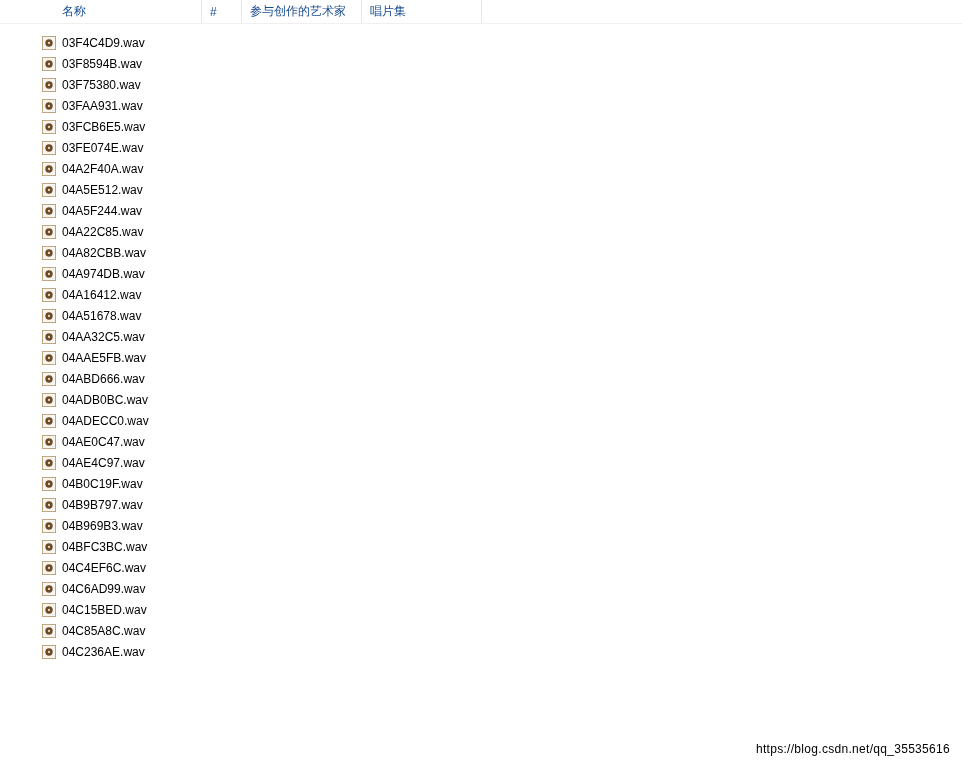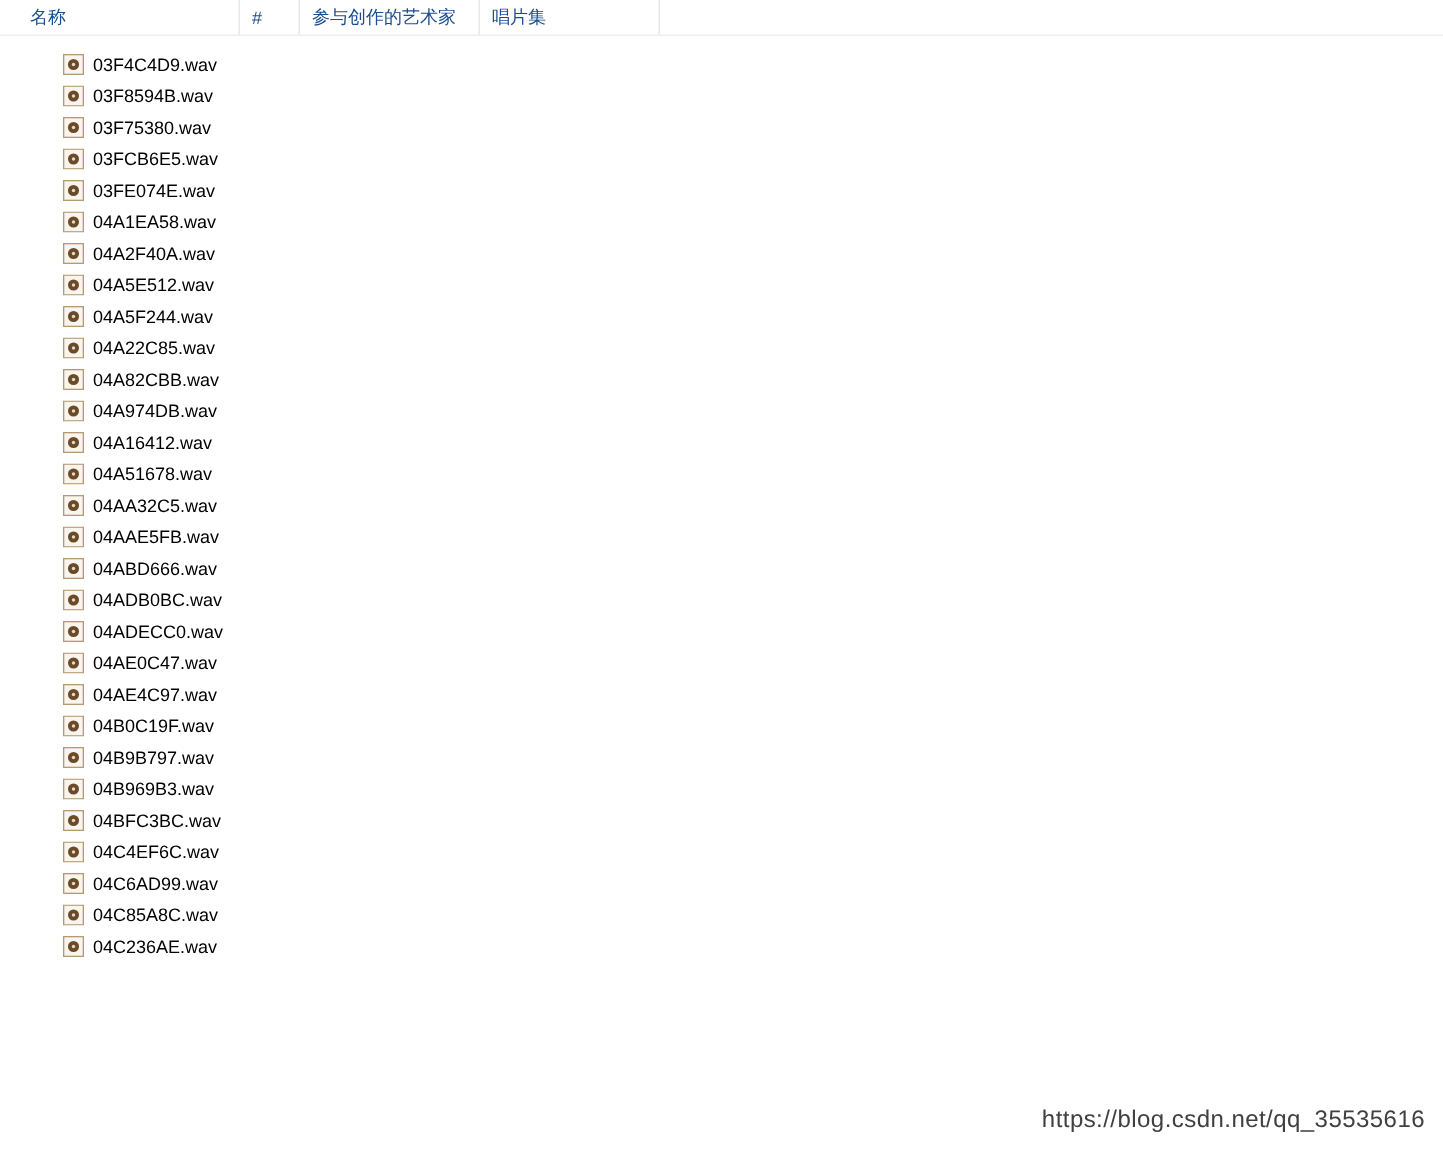--- a/index.html
+++ b/index.html
@@ -23,21 +23,21 @@
   }
   .header-col {
     display: flex;
     align-items: center;
     color: #1a4d8f;
     padding: 0 8px;
     border-right: 1px solid #e8e8e8;
     white-space: nowrap;
     position: relative;
   }
-  .header-col.name { width: 148px; }
+  .header-col.name { width: 148px; margin-left: 42px; }
   .header-col.num  { width: 40px; justify-content: flex-start;}
   .header-col.title{ width: 165px; }
   .header-col.artist{ width: 120px; }
   .header-col.album{ width: 120px; }
   .list {
     padding-top: 8px;
     padding-left: 26px;
   }
   .row {
     display: flex;
@@ -54,22 +54,22 @@
   }
   .icon-audio svg { display:block; }
   .fname {
     color: #000;
     white-space: nowrap;
   }
   .watermark {
     position: absolute;
     right: 12px;
     bottom: 12px;
-    color: #404040;
-    font-size: 16px;
+    color: #000000;
+    font-size: 12px;
     letter-spacing: 0.3px;
     font-family: Arial, sans-serif;
     pointer-events: none;
   }
 </style>
 </head>
 <body>
 
 <div class="header-row">
   <div class="header-col name">名称</div>
@@ -110,50 +110,50 @@
       <span class="fname">03F75380.wav</span>
     </div>
     <div class="row">
       <span class="icon-audio">
         <svg viewBox="0 0 16 16" width="14" height="14">
           <rect x="0.5" y="0.5" width="15" height="15" fill="#f8f4ee" stroke="#b79a72" stroke-width="1"></rect>
           <circle cx="8" cy="8" r="4.2" fill="#6b4a28"></circle>
           <circle cx="8" cy="8" r="1.3" fill="#e6d9c6"></circle>
         </svg>
       </span>
+      <span class="fname">03FAA931.wav</span>
+    </div>
+    <div class="row">
+      <span class="icon-audio">
+        <svg viewBox="0 0 16 16" width="14" height="14">
+          <rect x="0.5" y="0.5" width="15" height="15" fill="#f8f4ee" stroke="#b79a72" stroke-width="1"></rect>
+          <circle cx="8" cy="8" r="4.2" fill="#6b4a28"></circle>
+          <circle cx="8" cy="8" r="1.3" fill="#e6d9c6"></circle>
+        </svg>
+      </span>
       <span class="fname">03FCB6E5.wav</span>
     </div>
     <div class="row">
       <span class="icon-audio">
         <svg viewBox="0 0 16 16" width="14" height="14">
           <rect x="0.5" y="0.5" width="15" height="15" fill="#f8f4ee" stroke="#b79a72" stroke-width="1"></rect>
           <circle cx="8" cy="8" r="4.2" fill="#6b4a28"></circle>
           <circle cx="8" cy="8" r="1.3" fill="#e6d9c6"></circle>
         </svg>
       </span>
       <span class="fname">03FE074E.wav</span>
     </div>
     <div class="row">
       <span class="icon-audio">
         <svg viewBox="0 0 16 16" width="14" height="14">
           <rect x="0.5" y="0.5" width="15" height="15" fill="#f8f4ee" stroke="#b79a72" stroke-width="1"></rect>
           <circle cx="8" cy="8" r="4.2" fill="#6b4a28"></circle>
           <circle cx="8" cy="8" r="1.3" fill="#e6d9c6"></circle>
         </svg>
       </span>
-      <span class="fname">04A1EA58.wav</span>
-    </div>
-    <div class="row">
-      <span class="icon-audio">
-        <svg viewBox="0 0 16 16" width="14" height="14">
-          <rect x="0.5" y="0.5" width="15" height="15" fill="#f8f4ee" stroke="#b79a72" stroke-width="1"></rect>
-          <circle cx="8" cy="8" r="4.2" fill="#6b4a28"></circle>
-          <circle cx="8" cy="8" r="1.3" fill="#e6d9c6"></circle>
-        </svg>
-      </span>
       <span class="fname">04A2F40A.wav</span>
     </div>
     <div class="row">
       <span class="icon-audio">
         <svg viewBox="0 0 16 16" width="14" height="14">
           <rect x="0.5" y="0.5" width="15" height="15" fill="#f8f4ee" stroke="#b79a72" stroke-width="1"></rect>
           <circle cx="8" cy="8" r="4.2" fill="#6b4a28"></circle>
           <circle cx="8" cy="8" r="1.3" fill="#e6d9c6"></circle>
         </svg>
       </span>
@@ -341,20 +341,30 @@
     </div>
     <div class="row">
       <span class="icon-audio">
         <svg viewBox="0 0 16 16" width="14" height="14">
           <rect x="0.5" y="0.5" width="15" height="15" fill="#f8f4ee" stroke="#b79a72" stroke-width="1"></rect>
           <circle cx="8" cy="8" r="4.2" fill="#6b4a28"></circle>
           <circle cx="8" cy="8" r="1.3" fill="#e6d9c6"></circle>
         </svg>
       </span>
       <span class="fname">04C6AD99.wav</span>
+    </div>
+    <div class="row">
+      <span class="icon-audio">
+        <svg viewBox="0 0 16 16" width="14" height="14">
+          <rect x="0.5" y="0.5" width="15" height="15" fill="#f8f4ee" stroke="#b79a72" stroke-width="1"></rect>
+          <circle cx="8" cy="8" r="4.2" fill="#6b4a28"></circle>
+          <circle cx="8" cy="8" r="1.3" fill="#e6d9c6"></circle>
+        </svg>
+      </span>
+      <span class="fname">04C15BED.wav</span>
     </div>
     <div class="row">
       <span class="icon-audio">
         <svg viewBox="0 0 16 16" width="14" height="14">
           <rect x="0.5" y="0.5" width="15" height="15" fill="#f8f4ee" stroke="#b79a72" stroke-width="1"></rect>
           <circle cx="8" cy="8" r="4.2" fill="#6b4a28"></circle>
           <circle cx="8" cy="8" r="1.3" fill="#e6d9c6"></circle>
         </svg>
       </span>
       <span class="fname">04C85A8C.wav</span>

